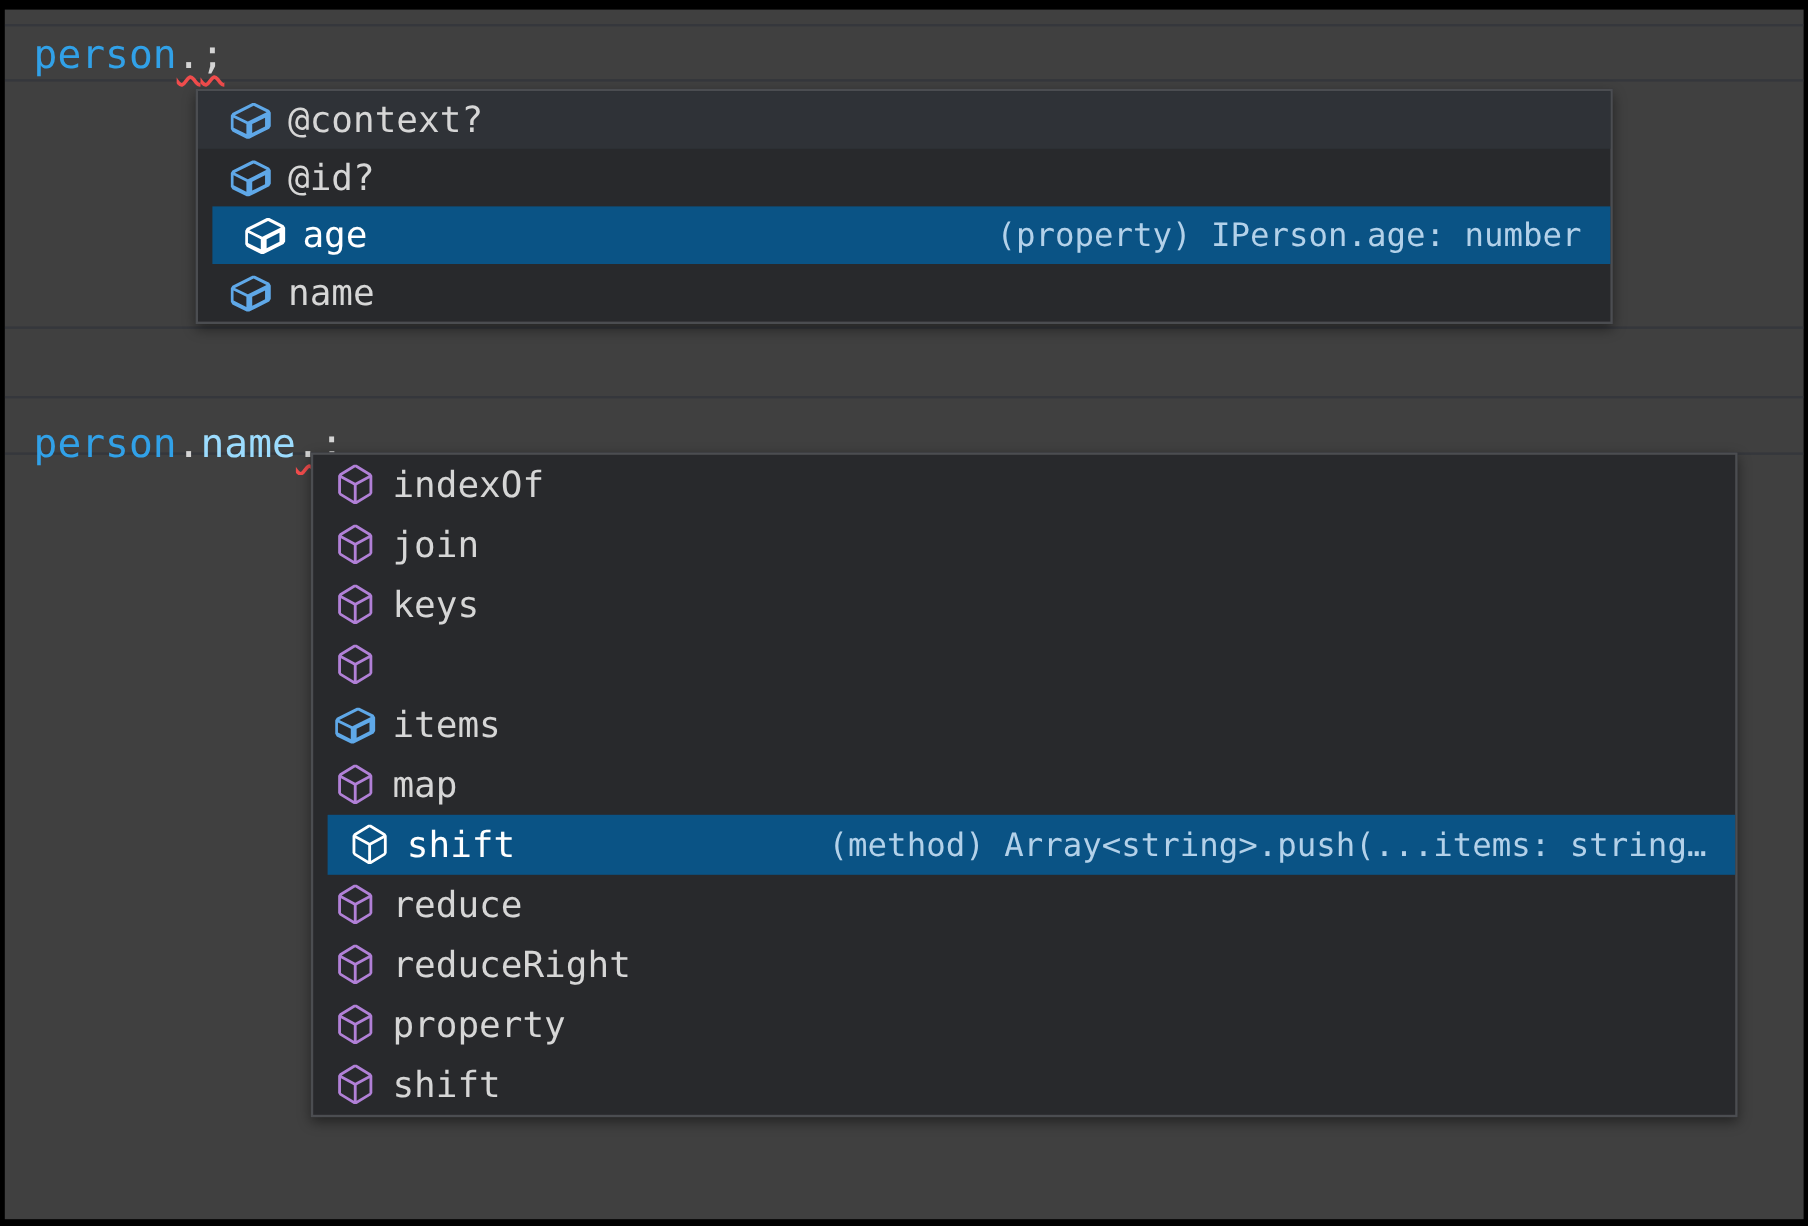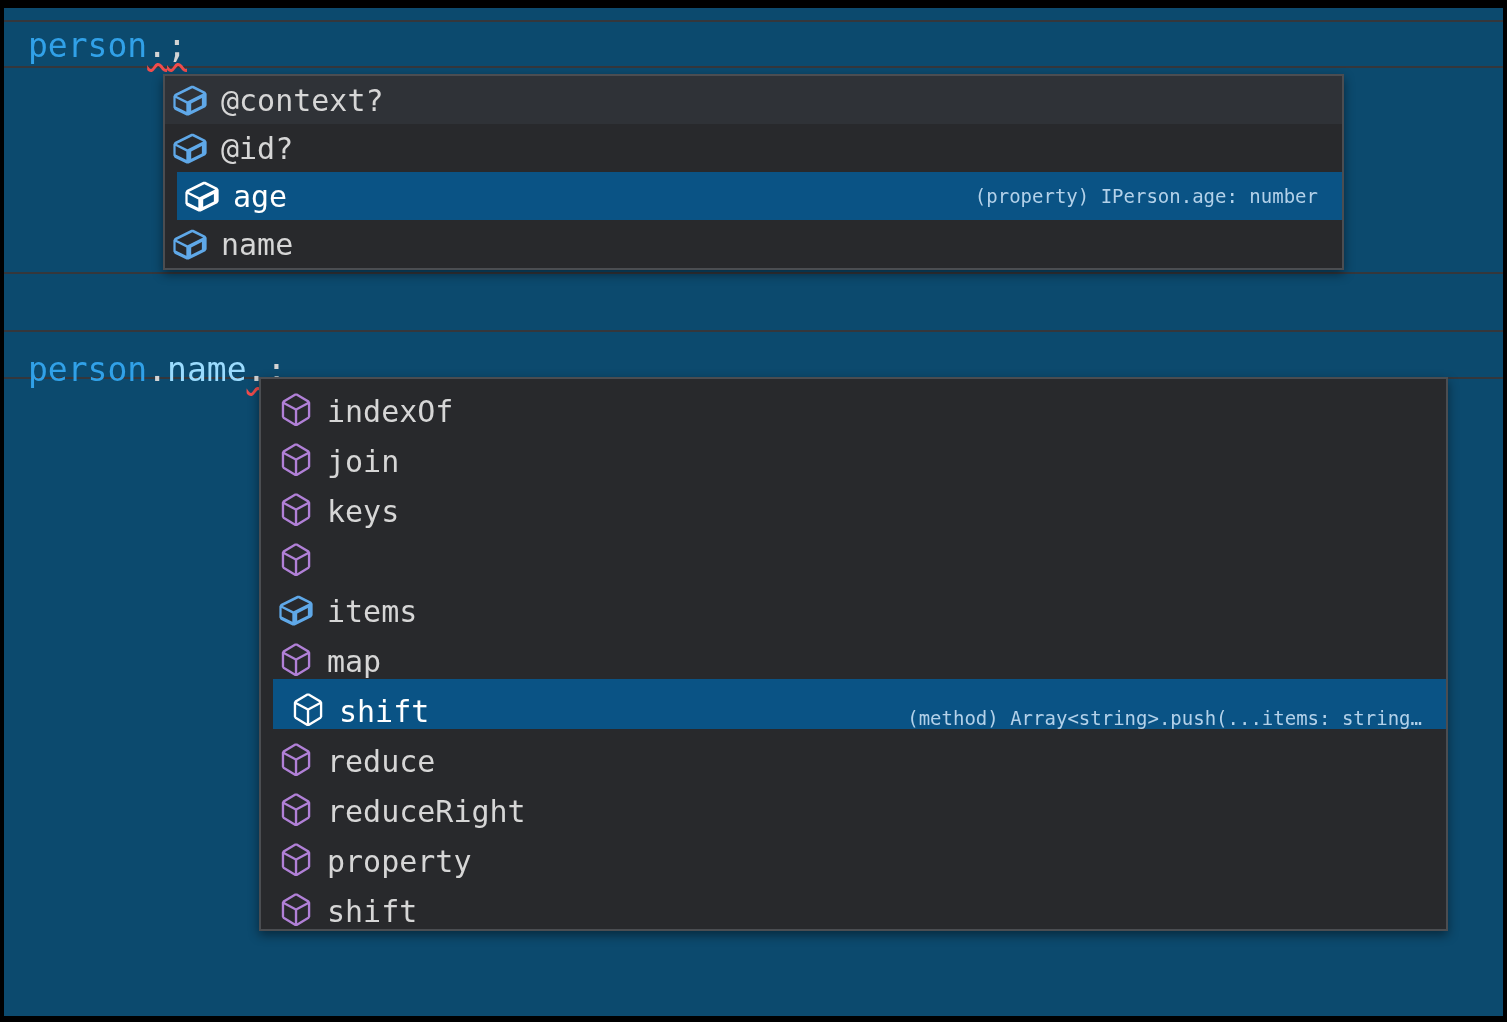--- a/index.html
+++ b/index.html
@@ -1,18 +1,18 @@
 <!DOCTYPE html>
 <html><head>
 <meta charset="utf-8">
 <style>
   html,body{margin:0;padding:0;background:#000;width:1507px;height:1022px;overflow:hidden;}
   *{box-sizing:border-box;}
   .frame{position:relative;width:1507px;height:1022px;background:#000;font-family:"DejaVu Sans Mono","Liberation Mono",monospace;}
-  .editor{position:absolute;left:4px;top:8px;width:1499px;height:1008px;background:#0c4a6e;overflow:hidden;}
+  .editor{position:absolute;left:4px;top:8px;width:1499px;height:1008px;background:#404040;overflow:hidden;}
 
   
   .hline{position:absolute;left:0;width:100%;height:2px;background:#35373c;}
   .hl-a{top:12px;}
   .hl-b{top:58px;}
   .hl-c{top:264px;}
   .hl-d{top:322px;}
   .hl-e{top:369px;}
 
   
@@ -22,32 +22,32 @@
   .tok-variable{color:#31a1e8;}
   .tok-property{color:#9cdcfe;}
   .tok-punct{color:#d4d4d4;}
   .tok-punct-error{color:#d4d4d4;text-decoration:underline;text-decoration-style:wavy;
       text-decoration-color:#f14c4c;text-decoration-thickness:2.5px;text-underline-offset:6px;}
 
   
   .suggest{position:absolute;background:#28292c;border:2px solid #4b4d51;box-shadow:0 4px 10px rgba(0,0,0,.45);}
   .suggest-1{left:159px;top:66px;width:1181px;}
   .suggest-2{left:255px;top:369px;width:1189px;}
-  .row{display:flex;align-items:center;padding-left:6px;cursor:pointer;}
+  .row{display:flex;align-items:center;padding-left:25px;cursor:pointer;}
   .suggest-1 .row{height:48px;}
-  .suggest-2 .row{height:50px;padding-left:16px;align-items:flex-end;}
+  .suggest-2 .row{height:50px;padding-left:16px;}
   .row.highlighted{background:#2f3237;}
   .row.selected{background:#0a5385;margin-left:12px;}
   .row .icon{width:38px;height:38px;flex:0 0 38px;margin-right:12px;}
   .icon path.kind-field{fill:#5fa8e8;}
   .icon path.kind-method{fill:#b180d7;}
   .row.selected .icon path{fill:#ffffff;}
   .row .label{font-size:30px;color:#d6d6d6;white-space:pre;}
   .row.selected .label{color:#ffffff;}
-  .row .detail{margin-left:auto;padding-right:24px;font-size:19px;color:#b3d1e9;white-space:pre;overflow:hidden;}
+  .row .detail{margin-left:auto;padding-right:24px;font-size:27px;color:#b3d1e9;white-space:pre;overflow:hidden;}
 </style>
 </head>
 <body>
 
 <div class="frame">
   <div class="editor">
 
     <div class="hline hl-a"></div>
     <div class="hline hl-b"></div>
     <div class="hline hl-c"></div>

